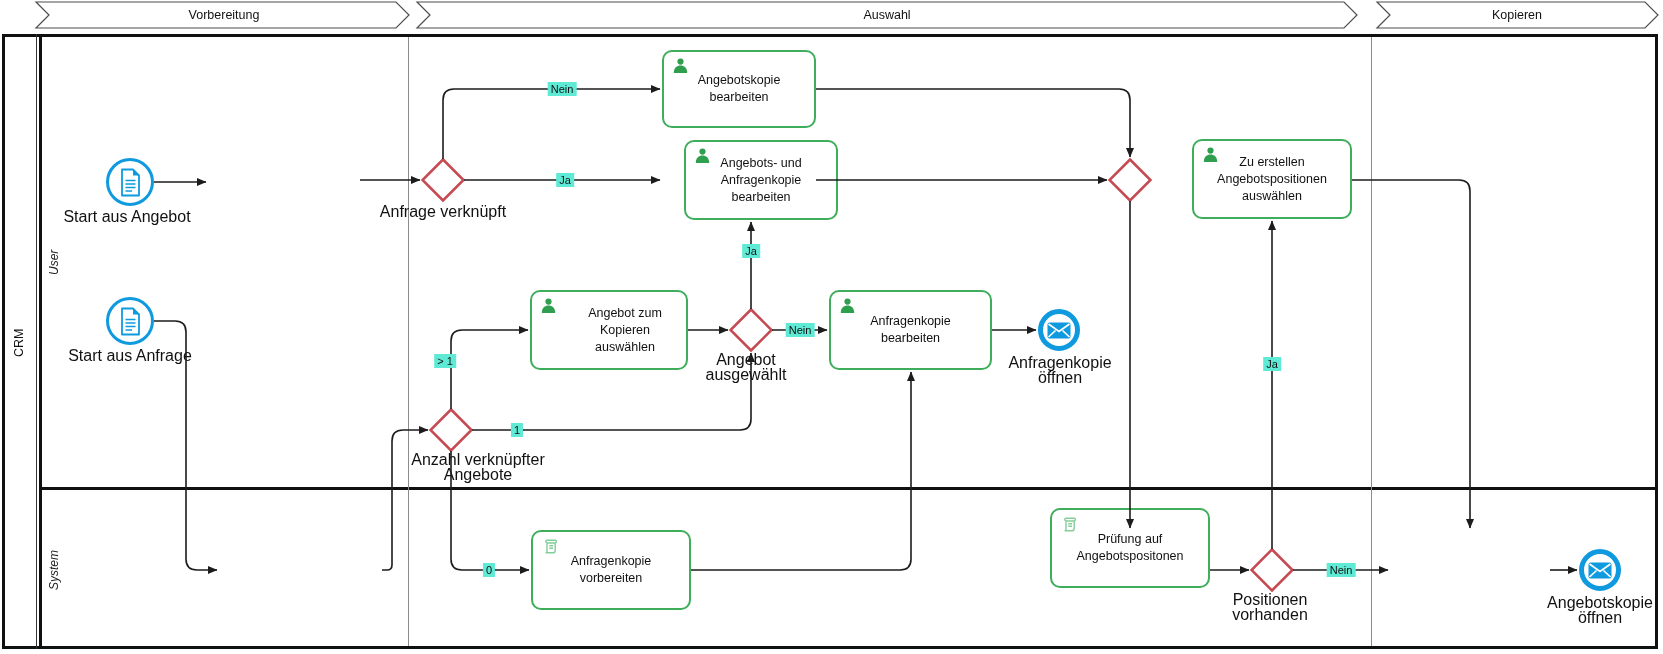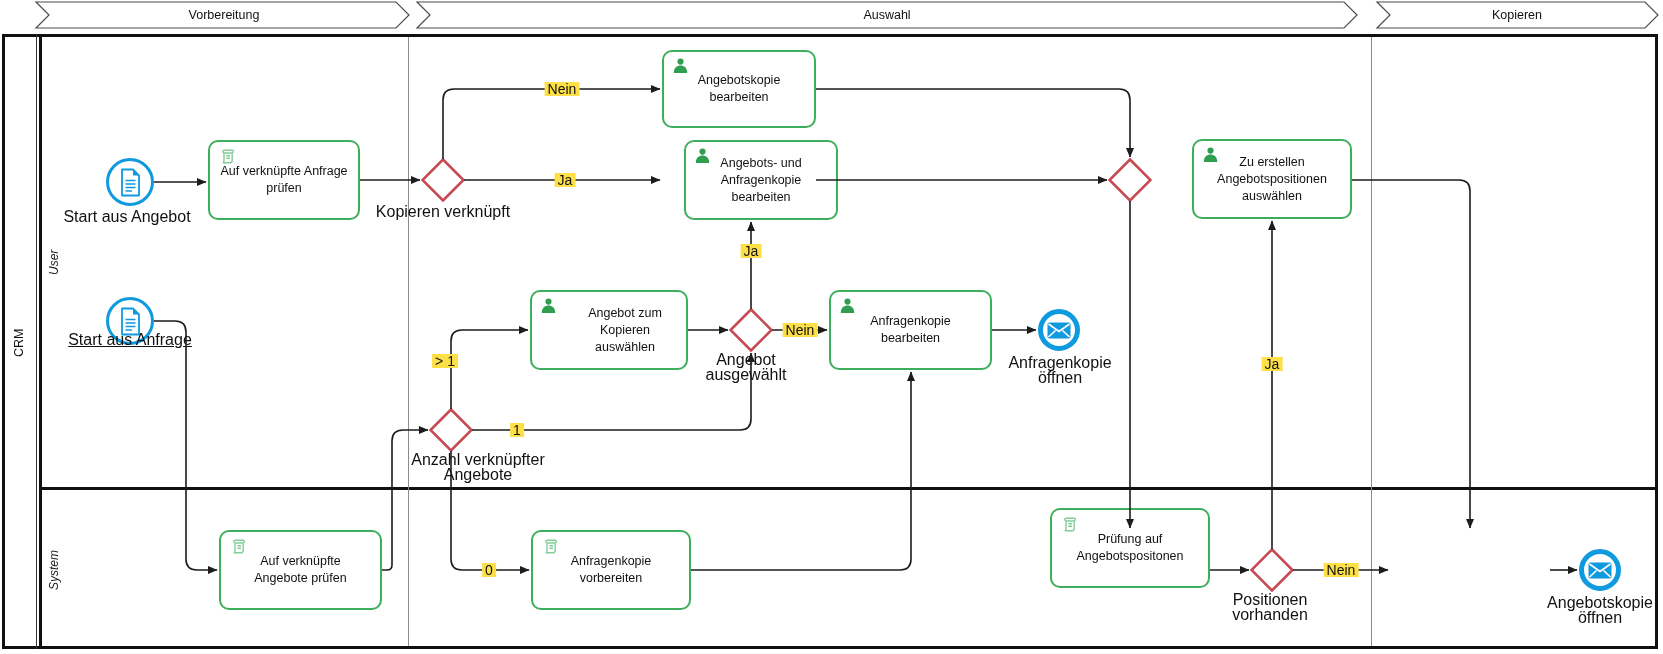--- a/index.html
+++ b/index.html
@@ -17,22 +17,22 @@
         display:flex;align-items:center;justify-content:center;text-align:center;
         font-size:12.5px;line-height:17px;}
   .task .icon{position:absolute;top:5px;left:8px;}
   .task-text span{display:block;}
   .event{position:absolute;z-index:2;background:#fff;border-radius:50%;box-sizing:border-box;
          display:flex;align-items:center;justify-content:center;}
   .gw{position:absolute;z-index:2;}
   .node-label{position:absolute;z-index:2;text-align:center;font-size:16px;line-height:15px;width:150px;}
   .node-label span{display:block;}
   #edges{position:absolute;left:0;top:0;z-index:3;pointer-events:none;}
-  .edge-label{position:absolute;z-index:4;transform:translate(-50%,-50%);background:#fde047;
-              padding:0 3px;font-size:14px;line-height:14px;white-space:nowrap;}
+  .edge-label{position:absolute;z-index:4;transform:translate(-50%,-50%);background:#5eead4;
+              padding:0 3px;font-size:11px;line-height:14px;white-space:nowrap;}
 </style>
 </head>
 <body>
 
 <div class="canvas">
 
   <svg class="layer" width="1663" height="654" style="z-index:1">
     <path d="M36,2 H396 L409,15 L396,28 H36 L49,15 Z" fill="#fff" stroke="#4d4d4d" stroke-width="1.2"></path>
     <path d="M417,2 H1344 L1357,15 L1344,28 H417 L430,15 Z" fill="#fff" stroke="#4d4d4d" stroke-width="1.2"></path>
     <path d="M1377,2 H1645 L1658,15 L1645,28 H1377 L1390,15 Z" fill="#fff" stroke="#4d4d4d" stroke-width="1.2"></path>
@@ -46,29 +46,20 @@
   <div class="chrome-line" style="left:39px;top:34px;width:3px;height:615px;background:#101010;"></div>
   <div class="chrome-line" style="left:39px;top:487px;width:1617px;height:3px;background:#101010;"></div>
   <div class="chrome-line" style="left:408px;top:37px;width:1px;height:609px;background:#8c8c8c;"></div>
   <div class="chrome-line" style="left:1371px;top:37px;width:1px;height:609px;background:#8c8c8c;"></div>
 
   <div class="vlabel" style="left:7px;top:288px;width:24px;height:110px;">CRM</div>
   <div class="vlabel lane" style="left:44px;top:212px;width:20px;height:100px;">User</div>
   <div class="vlabel lane" style="left:44px;top:520px;width:20px;height:100px;">System</div>
 
   <div id="nodes" class="layer" style="z-index:2">
-      <div class="task" style="left: 208px; top: 140px; width: 152px; height: 80px; border: 2.5px solid rgb(63, 174, 92);">
-        <span class="icon"><svg width="19" height="19" viewBox="0 0 19 19" fill="none" stroke="#82cd98" stroke-width="1.4">
-            <path d="M6,3.2 C4.4,3.2 4.4,6 6,6 M6,3.2 L14.2,3.2 C15.8,3.2 15.8,6 14.2,6 L6,6 M14.2,6 L14.2,13.4 C14.2,15.4 13,15.8 11.8,15.8 L4.6,15.8 C6,15.8 6,14.6 6,13.4 L6,6 M8.3,8.7 L12,8.7 M8.3,11.2 L12,11.2"></path>
-          </svg></span>
-        <div class="task-text">
-          <span>Auf verknüpfte Anfrage</span>
-          <span>prüfen</span>
-        </div>
-      </div>
       <div class="task" style="left: 662px; top: 50px; width: 154px; height: 78px; border: 2.5px solid rgb(63, 174, 92);">
         <span class="icon"><svg width="17" height="17" viewBox="0 0 17 17">
             <circle cx="8.5" cy="4.6" r="3.1" fill="#2f9e4f"></circle>
             <path d="M1.8,16 C1.8,10.8 5,8.6 8.5,8.6 C12,8.6 15.2,10.8 15.2,16 Z" fill="#2f9e4f"></path>
           </svg></span>
         <div class="task-text">
           <span>Angebotskopie</span>
           <span>bearbeiten</span>
         </div>
       </div>
@@ -105,29 +96,20 @@
         </div>
       </div>
       <div class="task" style="left: 829px; top: 290px; width: 163px; height: 80px; border: 2.5px solid rgb(63, 174, 92);">
         <span class="icon"><svg width="17" height="17" viewBox="0 0 17 17">
             <circle cx="8.5" cy="4.6" r="3.1" fill="#2f9e4f"></circle>
             <path d="M1.8,16 C1.8,10.8 5,8.6 8.5,8.6 C12,8.6 15.2,10.8 15.2,16 Z" fill="#2f9e4f"></path>
           </svg></span>
         <div class="task-text">
           <span>Anfragenkopie</span>
           <span>bearbeiten</span>
-        </div>
-      </div>
-      <div class="task" style="left: 219px; top: 530px; width: 163px; height: 80px; border: 2.5px solid rgb(63, 174, 92);">
-        <span class="icon"><svg width="19" height="19" viewBox="0 0 19 19" fill="none" stroke="#82cd98" stroke-width="1.4">
-            <path d="M6,3.2 C4.4,3.2 4.4,6 6,6 M6,3.2 L14.2,3.2 C15.8,3.2 15.8,6 14.2,6 L6,6 M14.2,6 L14.2,13.4 C14.2,15.4 13,15.8 11.8,15.8 L4.6,15.8 C6,15.8 6,14.6 6,13.4 L6,6 M8.3,8.7 L12,8.7 M8.3,11.2 L12,11.2"></path>
-          </svg></span>
-        <div class="task-text">
-          <span>Auf verknüpfte</span>
-          <span>Angebote prüfen</span>
         </div>
       </div>
       <div class="task" style="left: 531px; top: 530px; width: 160px; height: 80px; border: 2.5px solid rgb(63, 174, 92);">
         <span class="icon"><svg width="19" height="19" viewBox="0 0 19 19" fill="none" stroke="#82cd98" stroke-width="1.4">
             <path d="M6,3.2 C4.4,3.2 4.4,6 6,6 M6,3.2 L14.2,3.2 C15.8,3.2 15.8,6 14.2,6 L6,6 M14.2,6 L14.2,13.4 C14.2,15.4 13,15.8 11.8,15.8 L4.6,15.8 C6,15.8 6,14.6 6,13.4 L6,6 M8.3,8.7 L12,8.7 M8.3,11.2 L12,11.2"></path>
           </svg></span>
         <div class="task-text">
           <span>Anfragenkopie</span>
           <span>vorbereiten</span>
         </div>
@@ -155,21 +137,21 @@
       </div>
       <div class="event start" style="left: 106px; top: 297px; width: 48px; height: 48px; border: 3px solid rgb(15, 154, 224);">
         <span style="display: flex; align-items: center; justify-content: center;">
           <svg width="25" height="29" viewBox="0 0 25 29">
             <path d="M4,1.5 L15,1.5 L21,7.5 L21,27.5 L4,27.5 Z" fill="#fff" stroke="#0f9ae0" stroke-width="1.8" stroke-linejoin="round"></path>
             <path d="M15,1.5 L15,7.5 L21,7.5 Z" fill="#0f9ae0"></path>
             <path d="M7.5,12.5 H17.5 M7.5,16 H17.5 M7.5,19.5 H17.5 M7.5,23 H14" stroke="#0f9ae0" stroke-width="1.7" fill="none"></path>
           </svg>
         </span>
       </div>
-      <div class="node-label" style="left: 55px; top: 332px; text-decoration: underline;">
+      <div class="node-label" style="left: 55px; top: 348px;">
         <span>Start aus Anfrage</span>
       </div>
       <div class="event end" style="left: 1038px; top: 309px; width: 42px; height: 42px; border: 5px solid rgb(15, 154, 224);">
         <span style="display: flex; align-items: center; justify-content: center;">
           <svg width="24" height="17" viewBox="0 0 24 17">
             <rect x="0.5" y="0.5" width="23" height="16" rx="2" fill="#0f9ae0"></rect>
             <path d="M1.5,2 L12,9.5 L22.5,2" stroke="#fff" stroke-width="1.7" fill="none"></path>
             <path d="M1.5,15 L8.5,8.5 M22.5,15 L15.5,8.5" stroke="#fff" stroke-width="1.7"></path>
           </svg>
         </span>
@@ -188,21 +170,21 @@
         </span>
       </div>
       <div class="node-label" style="left: 1525px; top: 595px;">
         <span>Angebotskopie</span>
         <span>öffnen</span>
       </div>
       <div class="gw" style="left: 421px; top: 158px; width: 44px; height: 44px;"><svg width="44" height="44" viewBox="0 0 44 44">
           <polygon points="22,1.5 42.5,22 22,42.5 1.5,22" fill="#fff" stroke="#c64a52" stroke-width="2.6"></polygon>
         </svg></div>
       <div class="node-label" style="left: 368px; top: 204px;">
-        <span>Kopieren verknüpft</span>
+        <span>Anfrage verknüpft</span>
       </div>
       <div class="gw" style="left: 1108px; top: 158px; width: 44px; height: 44px;"><svg width="44" height="44" viewBox="0 0 44 44">
           <polygon points="22,1.5 42.5,22 22,42.5 1.5,22" fill="#fff" stroke="#c64a52" stroke-width="2.6"></polygon>
         </svg></div>
       <div class="gw" style="left: 729px; top: 308px; width: 44px; height: 44px;"><svg width="44" height="44" viewBox="0 0 44 44">
           <polygon points="22,1.5 42.5,22 22,42.5 1.5,22" fill="#fff" stroke="#c64a52" stroke-width="2.6"></polygon>
         </svg></div>
       <div class="node-label" style="left: 671px; top: 352px;">
         <span>Angebot</span>
         <span>ausgewählt</span>

